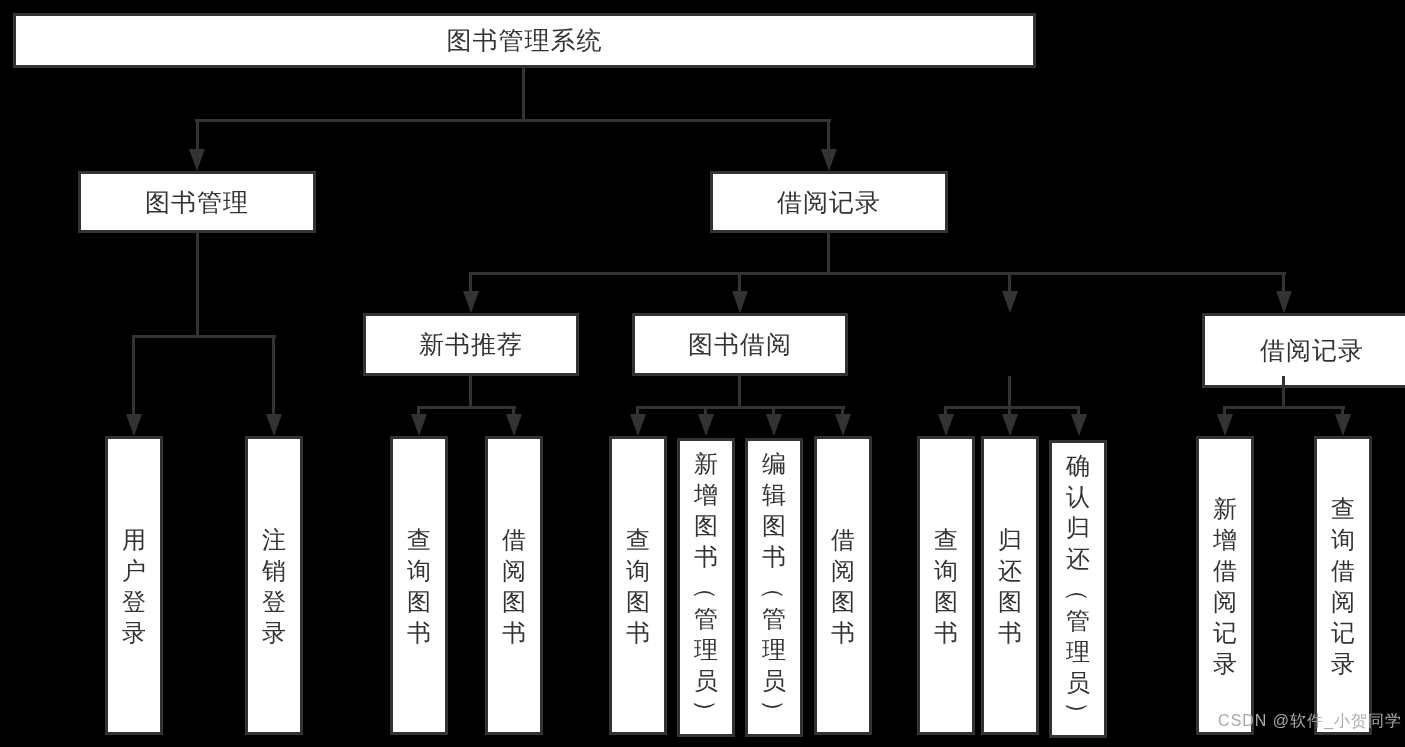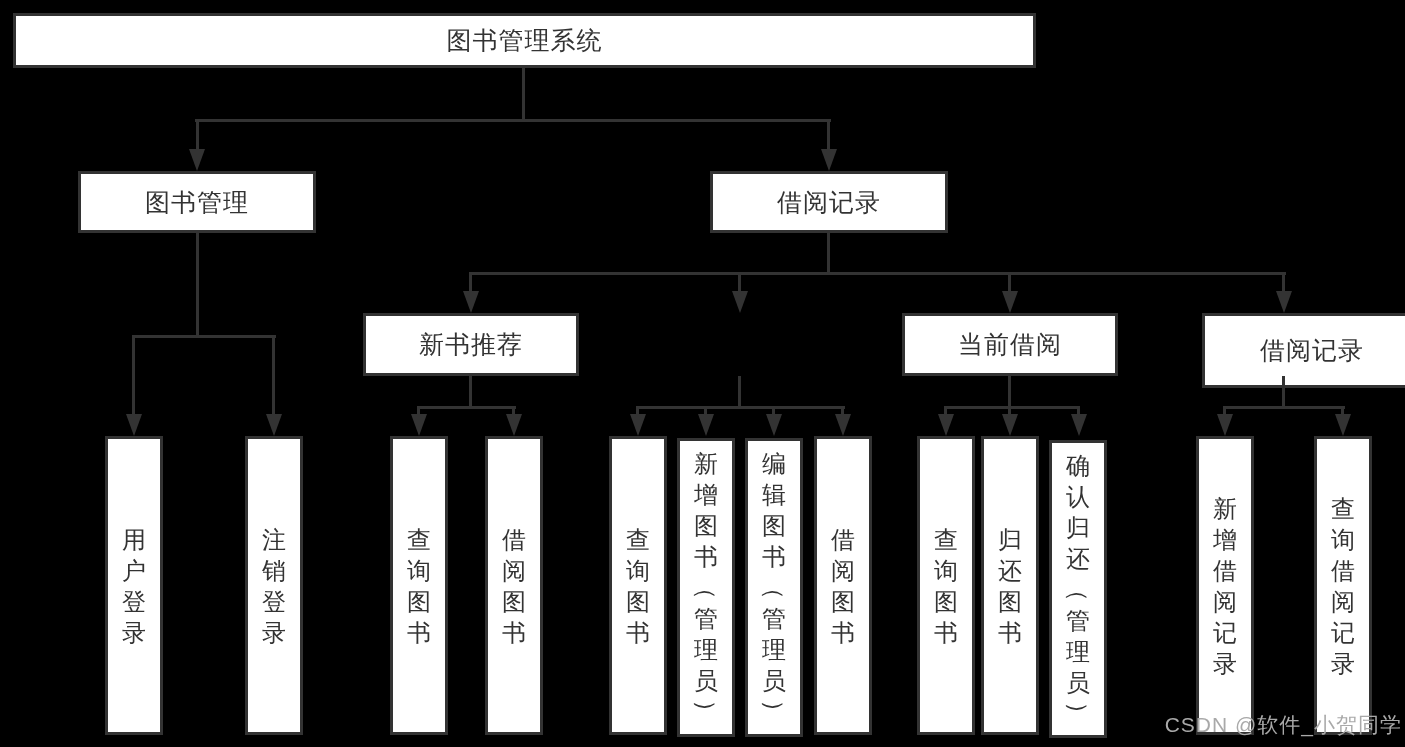--- a/index.html
+++ b/index.html
@@ -17,21 +17,21 @@
   .vchar.rot{transform:rotate(90deg);}
   .vline{position:absolute;width:3px;background:#333333;}
   .hline{position:absolute;height:3px;background:#333333;}
   .tri{
     position:absolute;width:0;height:0;
     border-left:8px solid transparent;border-right:8px solid transparent;
     border-top:22px solid #333333;
   }
   .watermark{
     position:absolute;top:711px;right:3px;z-index:5;
-    color:#a9a9a9;font-size:21px;letter-spacing:1px;white-space:nowrap;
+    color:#a9a9a9;font-size:16px;letter-spacing:1px;white-space:nowrap;
   }
 </style>
 </head>
 <body>
 
 <div class="canvas">
 
   <div class="box" style="left:13px;top:13px;width:1023px;height:55px;">
     <span>图书管理系统</span>
   </div>
@@ -64,22 +64,22 @@
   <div class="vline" style="left:738px;top:272px;height:21px;"></div>
   <div class="tri" style="left:732px;top:291px;"></div>
   <div class="vline" style="left:1008px;top:272px;height:21px;"></div>
   <div class="tri" style="left:1002px;top:291px;"></div>
   <div class="vline" style="left:1282px;top:272px;height:21px;"></div>
   <div class="tri" style="left:1276px;top:291px;"></div>
 
   <div class="box" style="left:363px;top:313px;width:216px;height:63px;align-items:center;">
     <span>新书推荐</span>
   </div>
-  <div class="box" style="left:902px;top:313px;width:216px;height:63px;">
-    <span>当前借阅</span>
+  <div class="box" style="left:632px;top:313px;width:216px;height:63px;">
+    <span>图书借阅</span>
   </div>
   <div class="box" style="left:1174px;top:313px;width:220px;height:75px;margin-left:28px;">
     <span>借阅记录</span>
   </div>
 
   <div class="vline" style="left:469px;top:376px;height:33px;"></div>
   <div class="hline" style="left:417px;top:406px;width:99px;"></div>
   <div class="vline" style="left:417px;top:406px;height:10px;"></div>
   <div class="tri" style="left:411px;top:414px;"></div>
   <div class="vline" style="left:512px;top:406px;height:10px;"></div>

